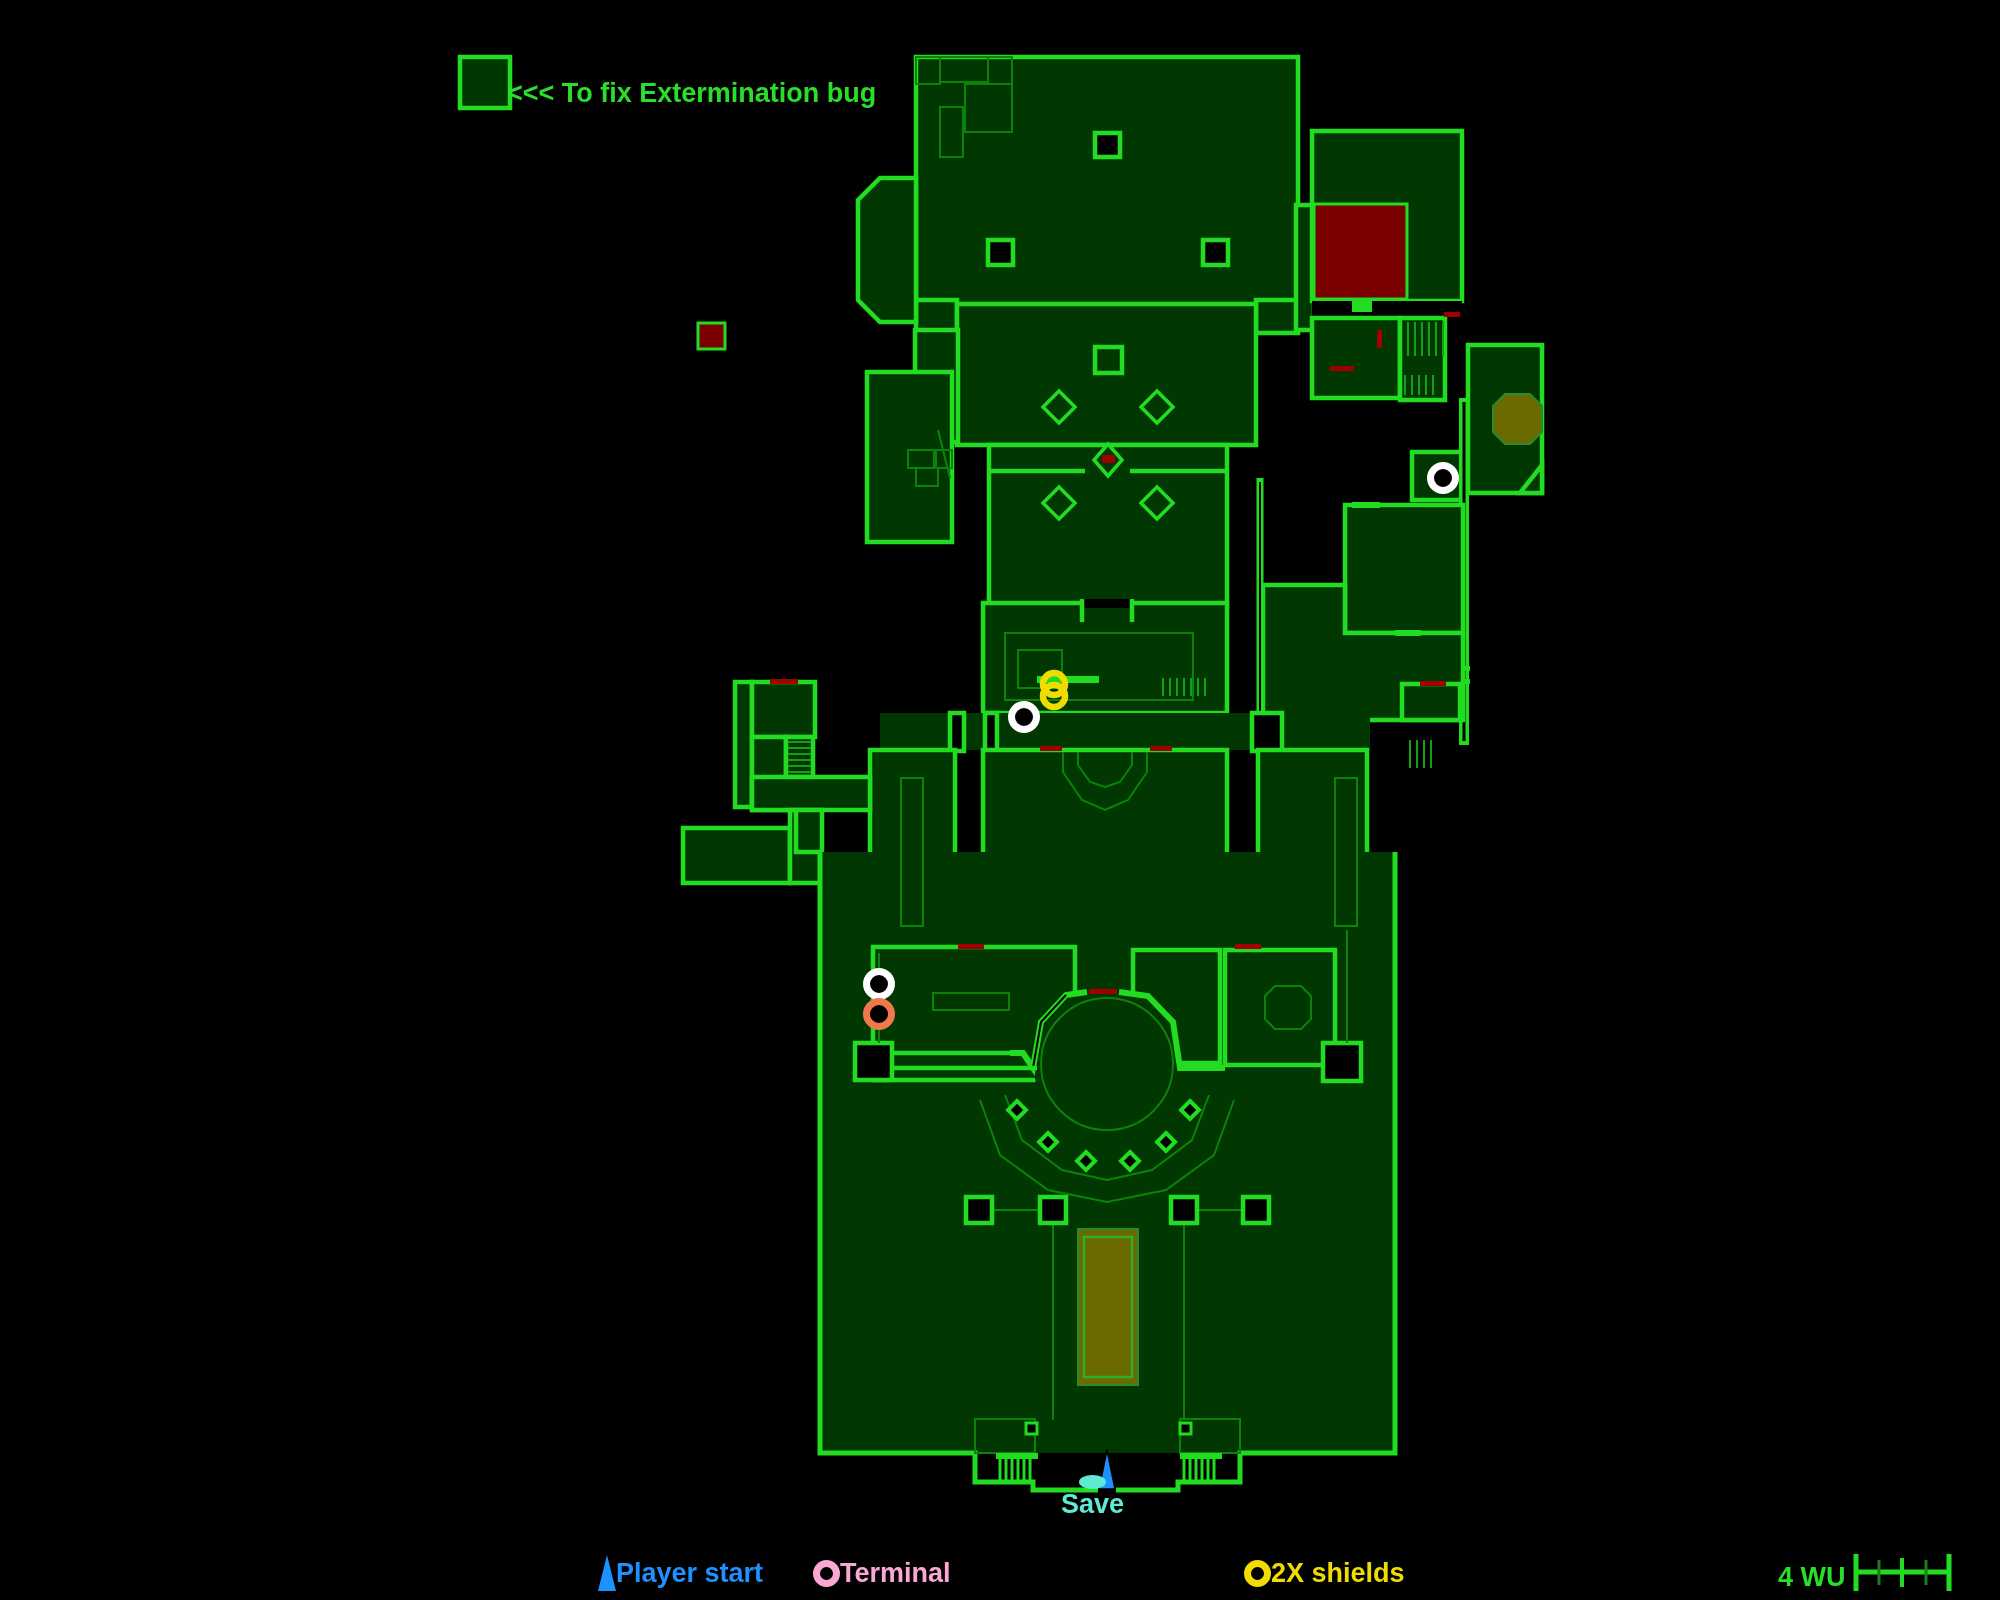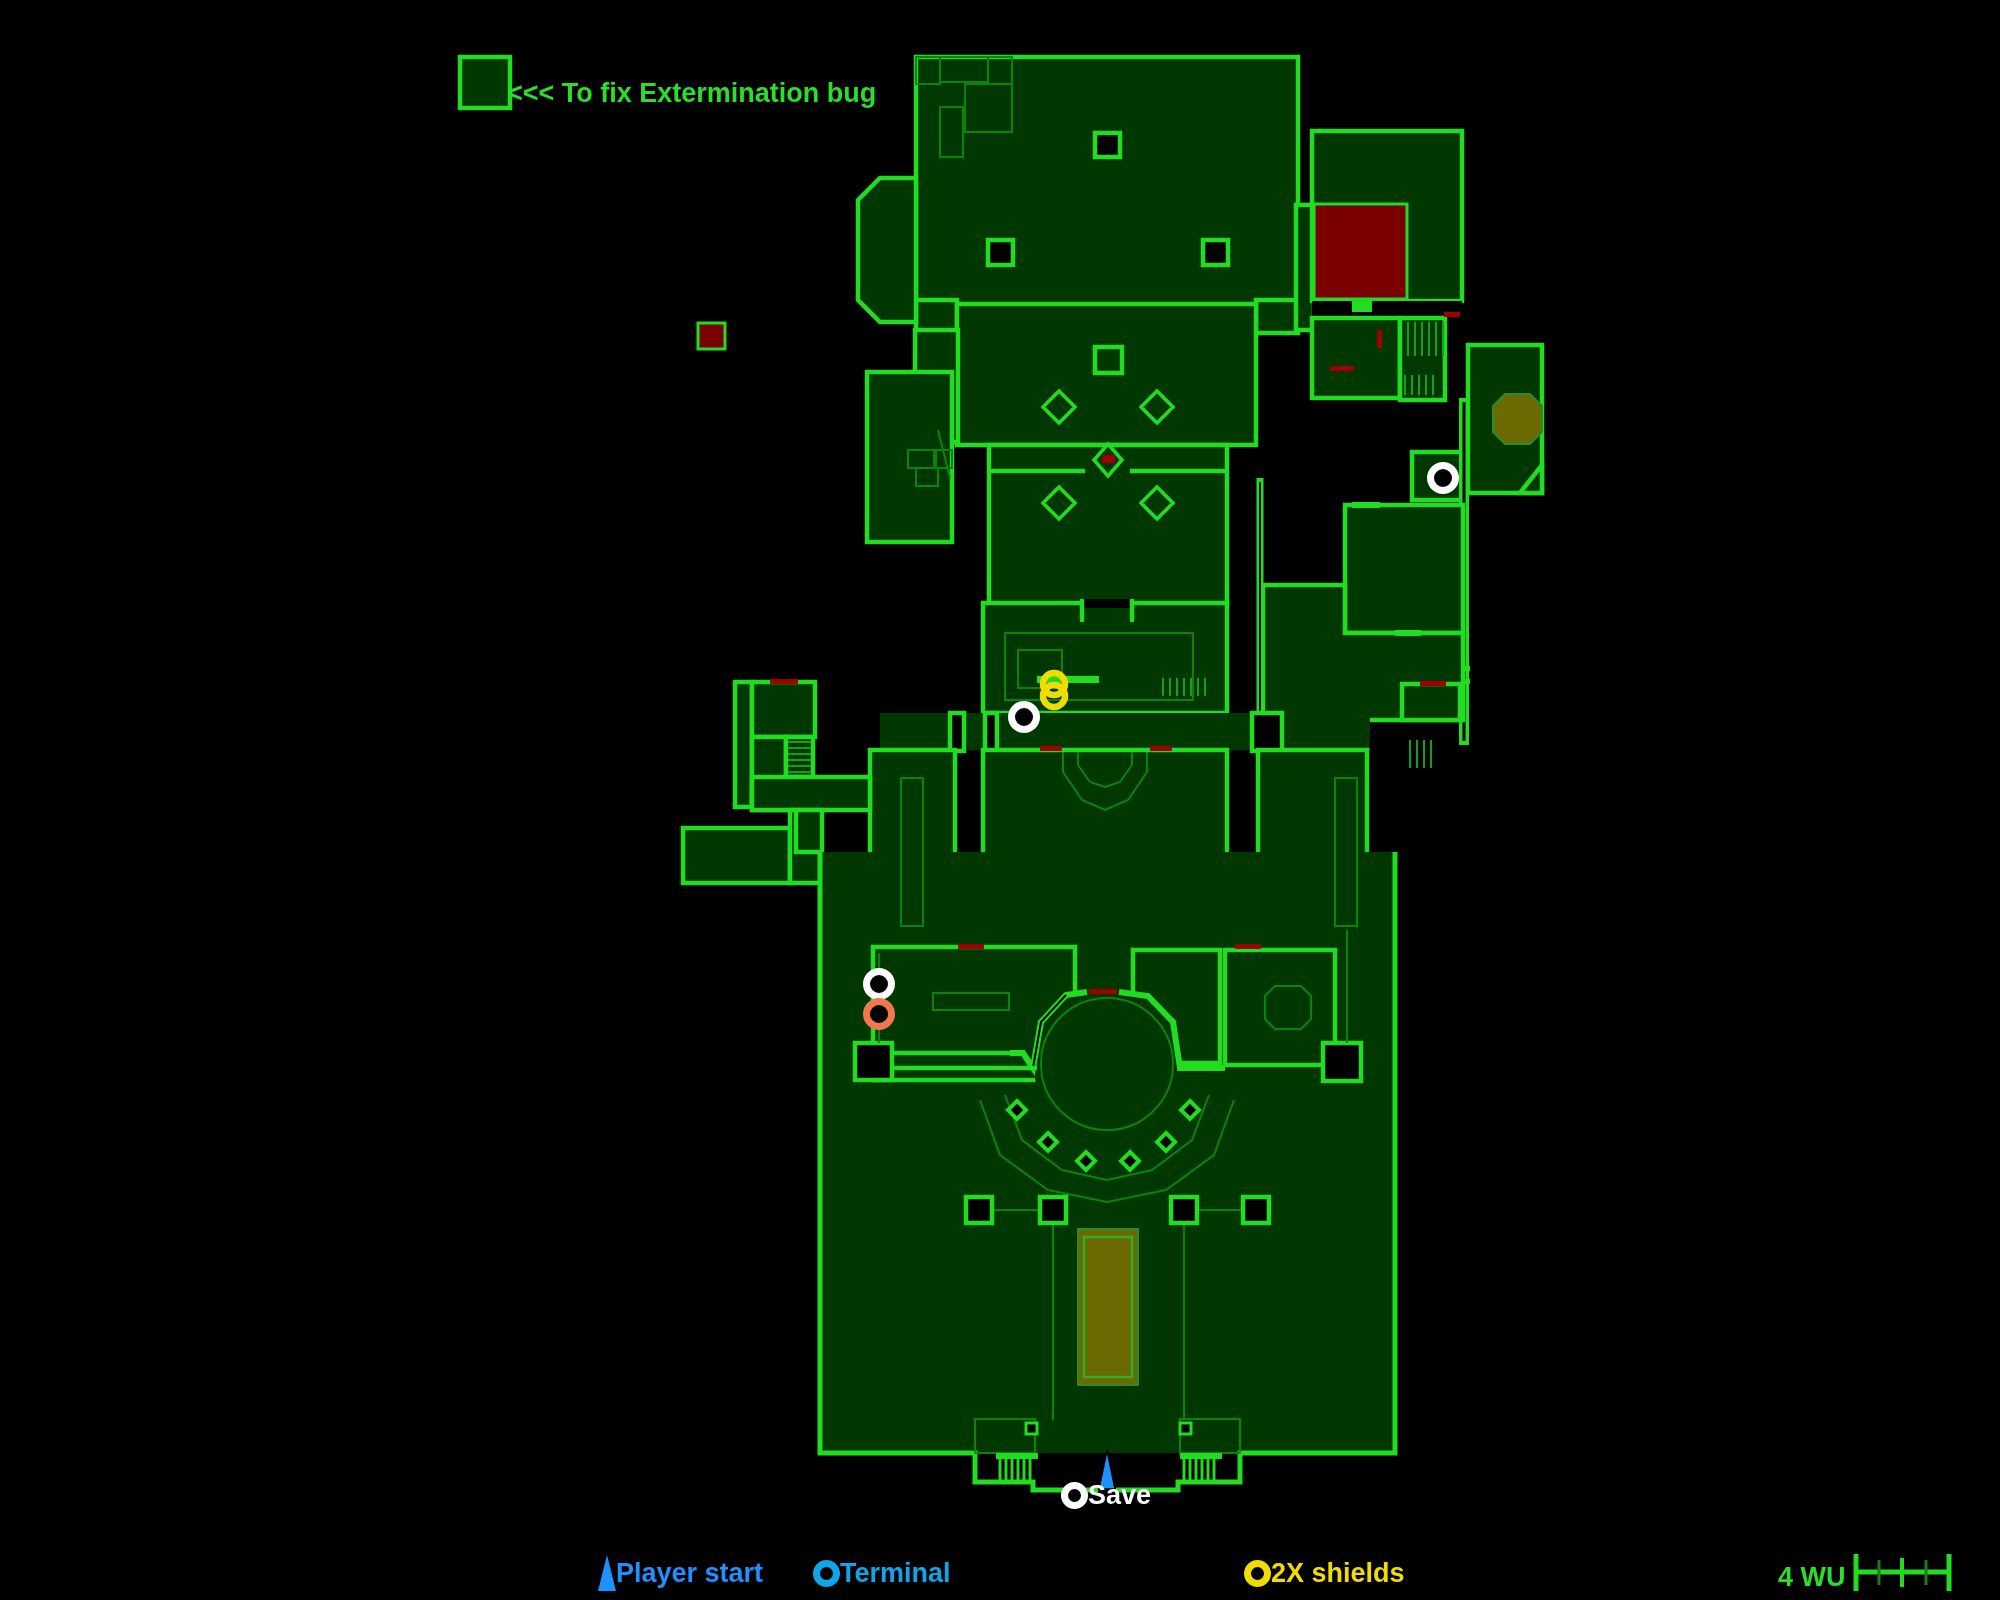--- a/index.html
+++ b/index.html
@@ -242,25 +242,25 @@
         <circle cx="1054" cy="696" r="11" fill="none" stroke="#F0DC00" stroke-width="6.5"></circle>
         <path d="M1107,1450 L1115,1489 L1099,1489 Z" fill="#1E90FF" stroke="#000" stroke-width="1.5"></path>
       </g>
 </svg>
 
 <div>
   <div class="legend-item" style="left: 598px; top: 1553px; color: rgb(30, 144, 255);">
     <span class="tri" style="border-bottom-color: rgb(30, 144, 255);"></span>
     <span>Player start</span>
   </div>
-  <div class="legend-item" style="left: 813px; top: 1553px; color: #0ea5e9; justify-content: flex-end;">
+  <div class="legend-item" style="left: 813px; top: 1553px; color: #f9a8d4; justify-content: flex-end;">
     <span class="ring"></span>
     <span>Terminal</span>
   </div>
-  <div class="legend-item" style="left: 1061px; top: 1475px; color: #ffffff;">
+  <div class="legend-item" style="left: 1061px; top: 1475px; color: #5eead4; flex-direction: column;">
     <span class="ring"></span>
     <span>Save</span>
   </div>
   <div class="legend-item" style="left: 1244px; top: 1553px; color: rgb(240, 220, 0);">
     <span class="ring"></span>
     <span>2X shields</span>
   </div>
 </div>
 
 </div>

